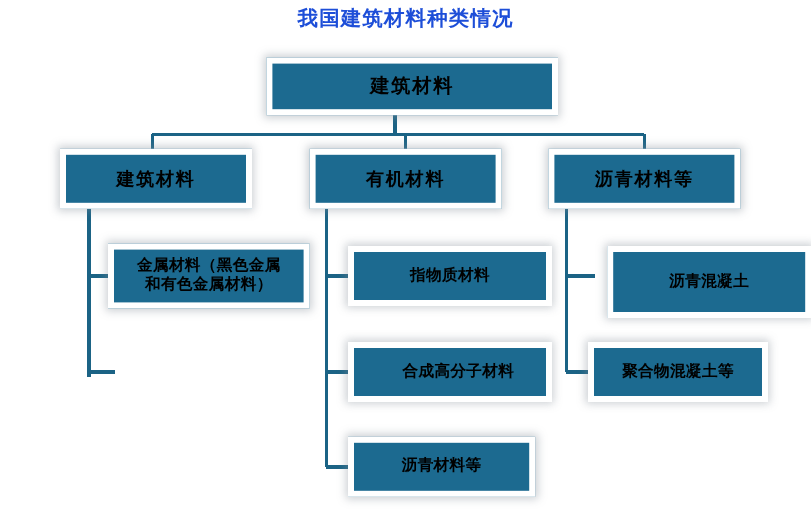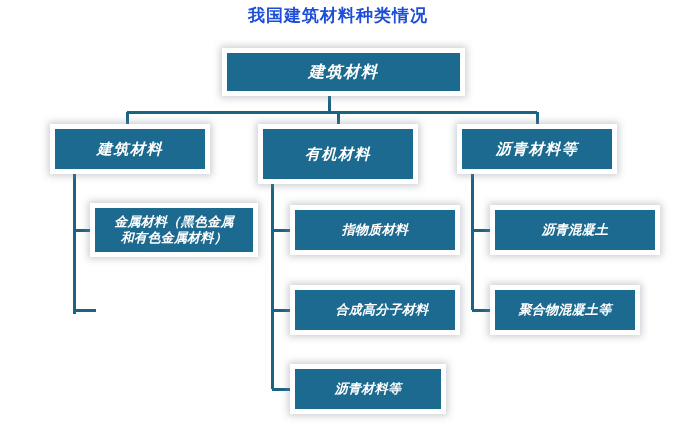--- a/index.html
+++ b/index.html
@@ -44,31 +44,30 @@
     width: 676px;
     height: 432px;
     pointer-events: none;
   }
 
   
   .node {
     position: absolute;
     box-sizing: border-box;
     background: #1c6a90;
-    color: #ffffff;
+    color: #000000;
     display: flex;
     align-items: center;
     justify-content: center;
     text-align: center;
     line-height: 1.22;
     font-weight: bold;
     border: 5px solid #ffffff;
     box-shadow: 0 0 7px 2px rgba(130,140,150,0.42);
     z-index: 3;
-    font-style: italic;
   }
   .node-label {
     display: block;
     padding: 0 4px;
     white-space: pre-line;
   }
 
   .level-1 { font-size: 16px; letter-spacing: 1.5px; }
   .level-2 { font-size: 15px; letter-spacing: 1.5px; }
   .level-3 { font-size: 13px; letter-spacing: 0.3px; }
@@ -107,21 +106,21 @@
   </svg>
 
   <div class="node level-1" style="left:222px; top:48px; width:243px; height:48px;">
     <span class="node-label">建筑材料</span>
   </div>
 
   <div class="node level-2" style="left:50px; top:124px; width:160px; height:50px;">
     <span class="node-label">建筑材料</span>
   </div>
 
-  <div class="node level-2" style="left:258px; top:124px; width:160px; height:60px;">
+  <div class="node level-2" style="left:258px; top:124px; width:160px; height:50px;">
     <span class="node-label">有机材料</span>
   </div>
 
   <div class="node level-2" style="left:457px; top:124px; width:160px; height:50px;">
     <span class="node-label">沥青材料等</span>
   </div>
 
   <div class="node level-3" style="left:90px; top:203px; width:168px; height:54px;">
     <span class="node-label">金属材料（黑色金属
 和有色金属材料）</span>
@@ -133,21 +132,21 @@
   </div>
 
   <div class="node level-3" style="left:290px; top:285px; width:170px; height:50px;padding-left:14px;">
     <span class="node-label">合成高分子材料</span>
   </div>
 
   <div class="node level-3" style="left:290px; top:364px; width:156px; height:50px;">
     <span class="node-label">沥青材料等</span>
   </div>
 
-  <div class="node level-3" style="left:490px; top:205px; width:170px; height:50px;">
+  <div class="node level-3" style="left:506px; top:205px; width:170px; height:60px;">
     <span class="node-label">沥青混凝土</span>
   </div>
 
   <div class="node level-3" style="left:490px; top:285px; width:150px; height:50px;text-align:center;">
     <span class="node-label">聚合物混凝土等</span>
   </div>
 
 </div>
 
 </body></html>

